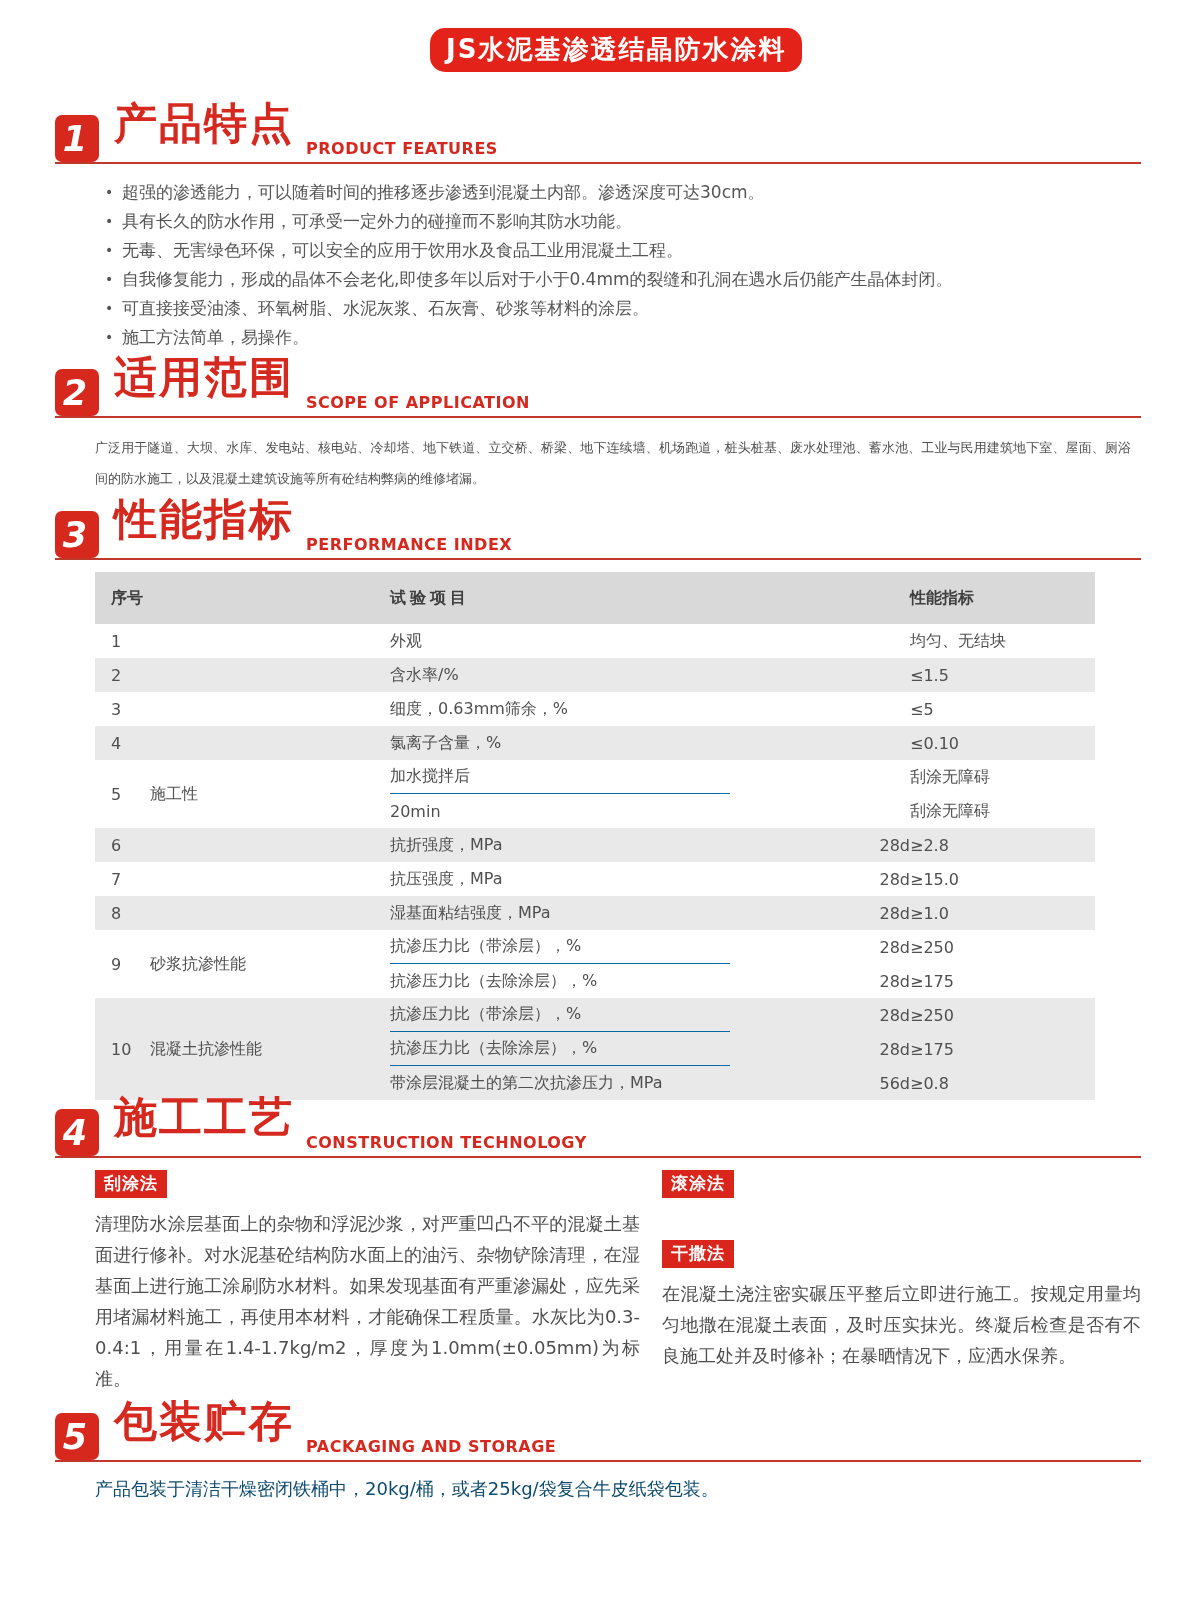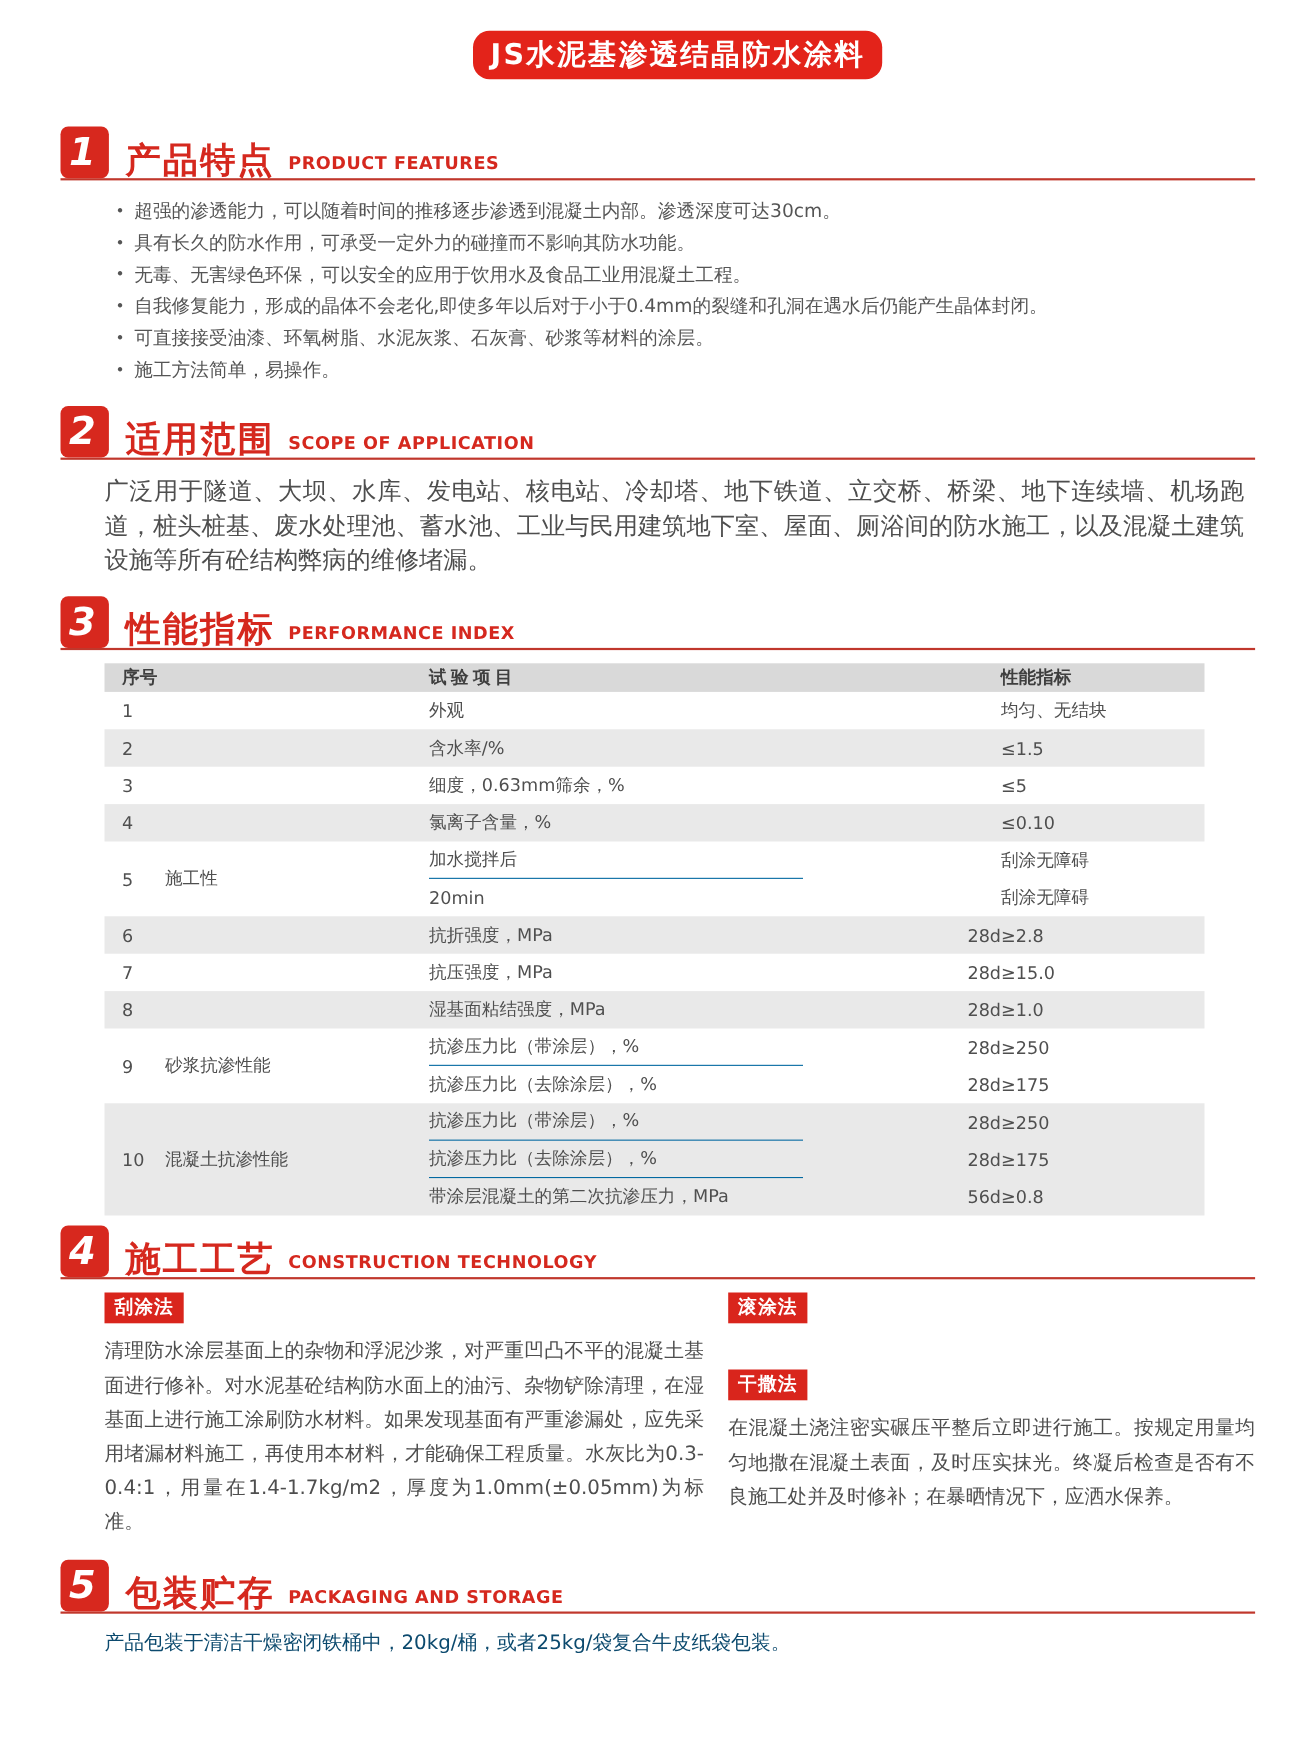--- a/index.html
+++ b/index.html
@@ -40,25 +40,25 @@
     color: #ffffff;
     font-size: 35px;
     font-weight: bold;
     font-style: italic;
     display: flex; align-items: center; justify-content: center;
     padding-right: 4px;
   }
   .cn-title {
     margin-left: 15px;
     color: #d5281e;
-    font-size: 32px;
+    font-size: 43px;
     font-weight: bold;
     letter-spacing: 2px;
     line-height: 1;
-    padding-bottom: 1px;
+    padding-bottom: 17px;
   }
   .en-title {
     margin-left: 12px;
     color: #d5281e;
     font-size: 16px;
     font-weight: bold;
     letter-spacing: 0.5px;
     padding-bottom: 4px;
   }
 
@@ -81,36 +81,36 @@
     content: "•";
     position: absolute;
     left: 0; top: 0;
     color: #555555;
     font-size: 14px;
   }
 
   
   .scope-body {
     margin: 14px 58px 0 95px;
-    font-size: 22px;
+    font-size: 13px;
     line-height: 31px;
     color: #4e4e4e;
     text-align: justify;
   }
 
   
   .ptable {
     margin: 12px 48px 0 95px;
     width: 1000px;
     font-size: 16px;
     color: #4f4f4f;
   }
   .trow { display: flex; align-items: stretch; }
   .trow.shade { background: #e9e9e9; }
-  .trow.thead { background: #d9d9d9; font-weight: bold; color: #3f3f3f; height: 26px; align-items: center; }
+  .trow.thead { background: #d9d9d9; font-weight: bold; color: #3f3f3f; height: 52px; align-items: center; }
   .cell-no    { width: 55px;  padding-left: 16px; display: flex; align-items: center; }
   .cell-group { width: 240px; display: flex; align-items: center; }
   .subrows    { flex: 1; display: flex; flex-direction: column; justify-content: center; }
   .subrow     { display: flex; align-items: center; height: 34px; }
   .cell-name  { width: 340px; margin-right: 60px; height: 100%; display: flex; align-items: center; }
   .cell-age   { width: 120px; text-align: right; }
   .cell-value { flex: 1; }
   .trow.multi .subrow:not(:last-child) .cell-name { border-bottom: 1px solid #0369a1; }
   .thead .cell-name { letter-spacing: 4px; }
 

